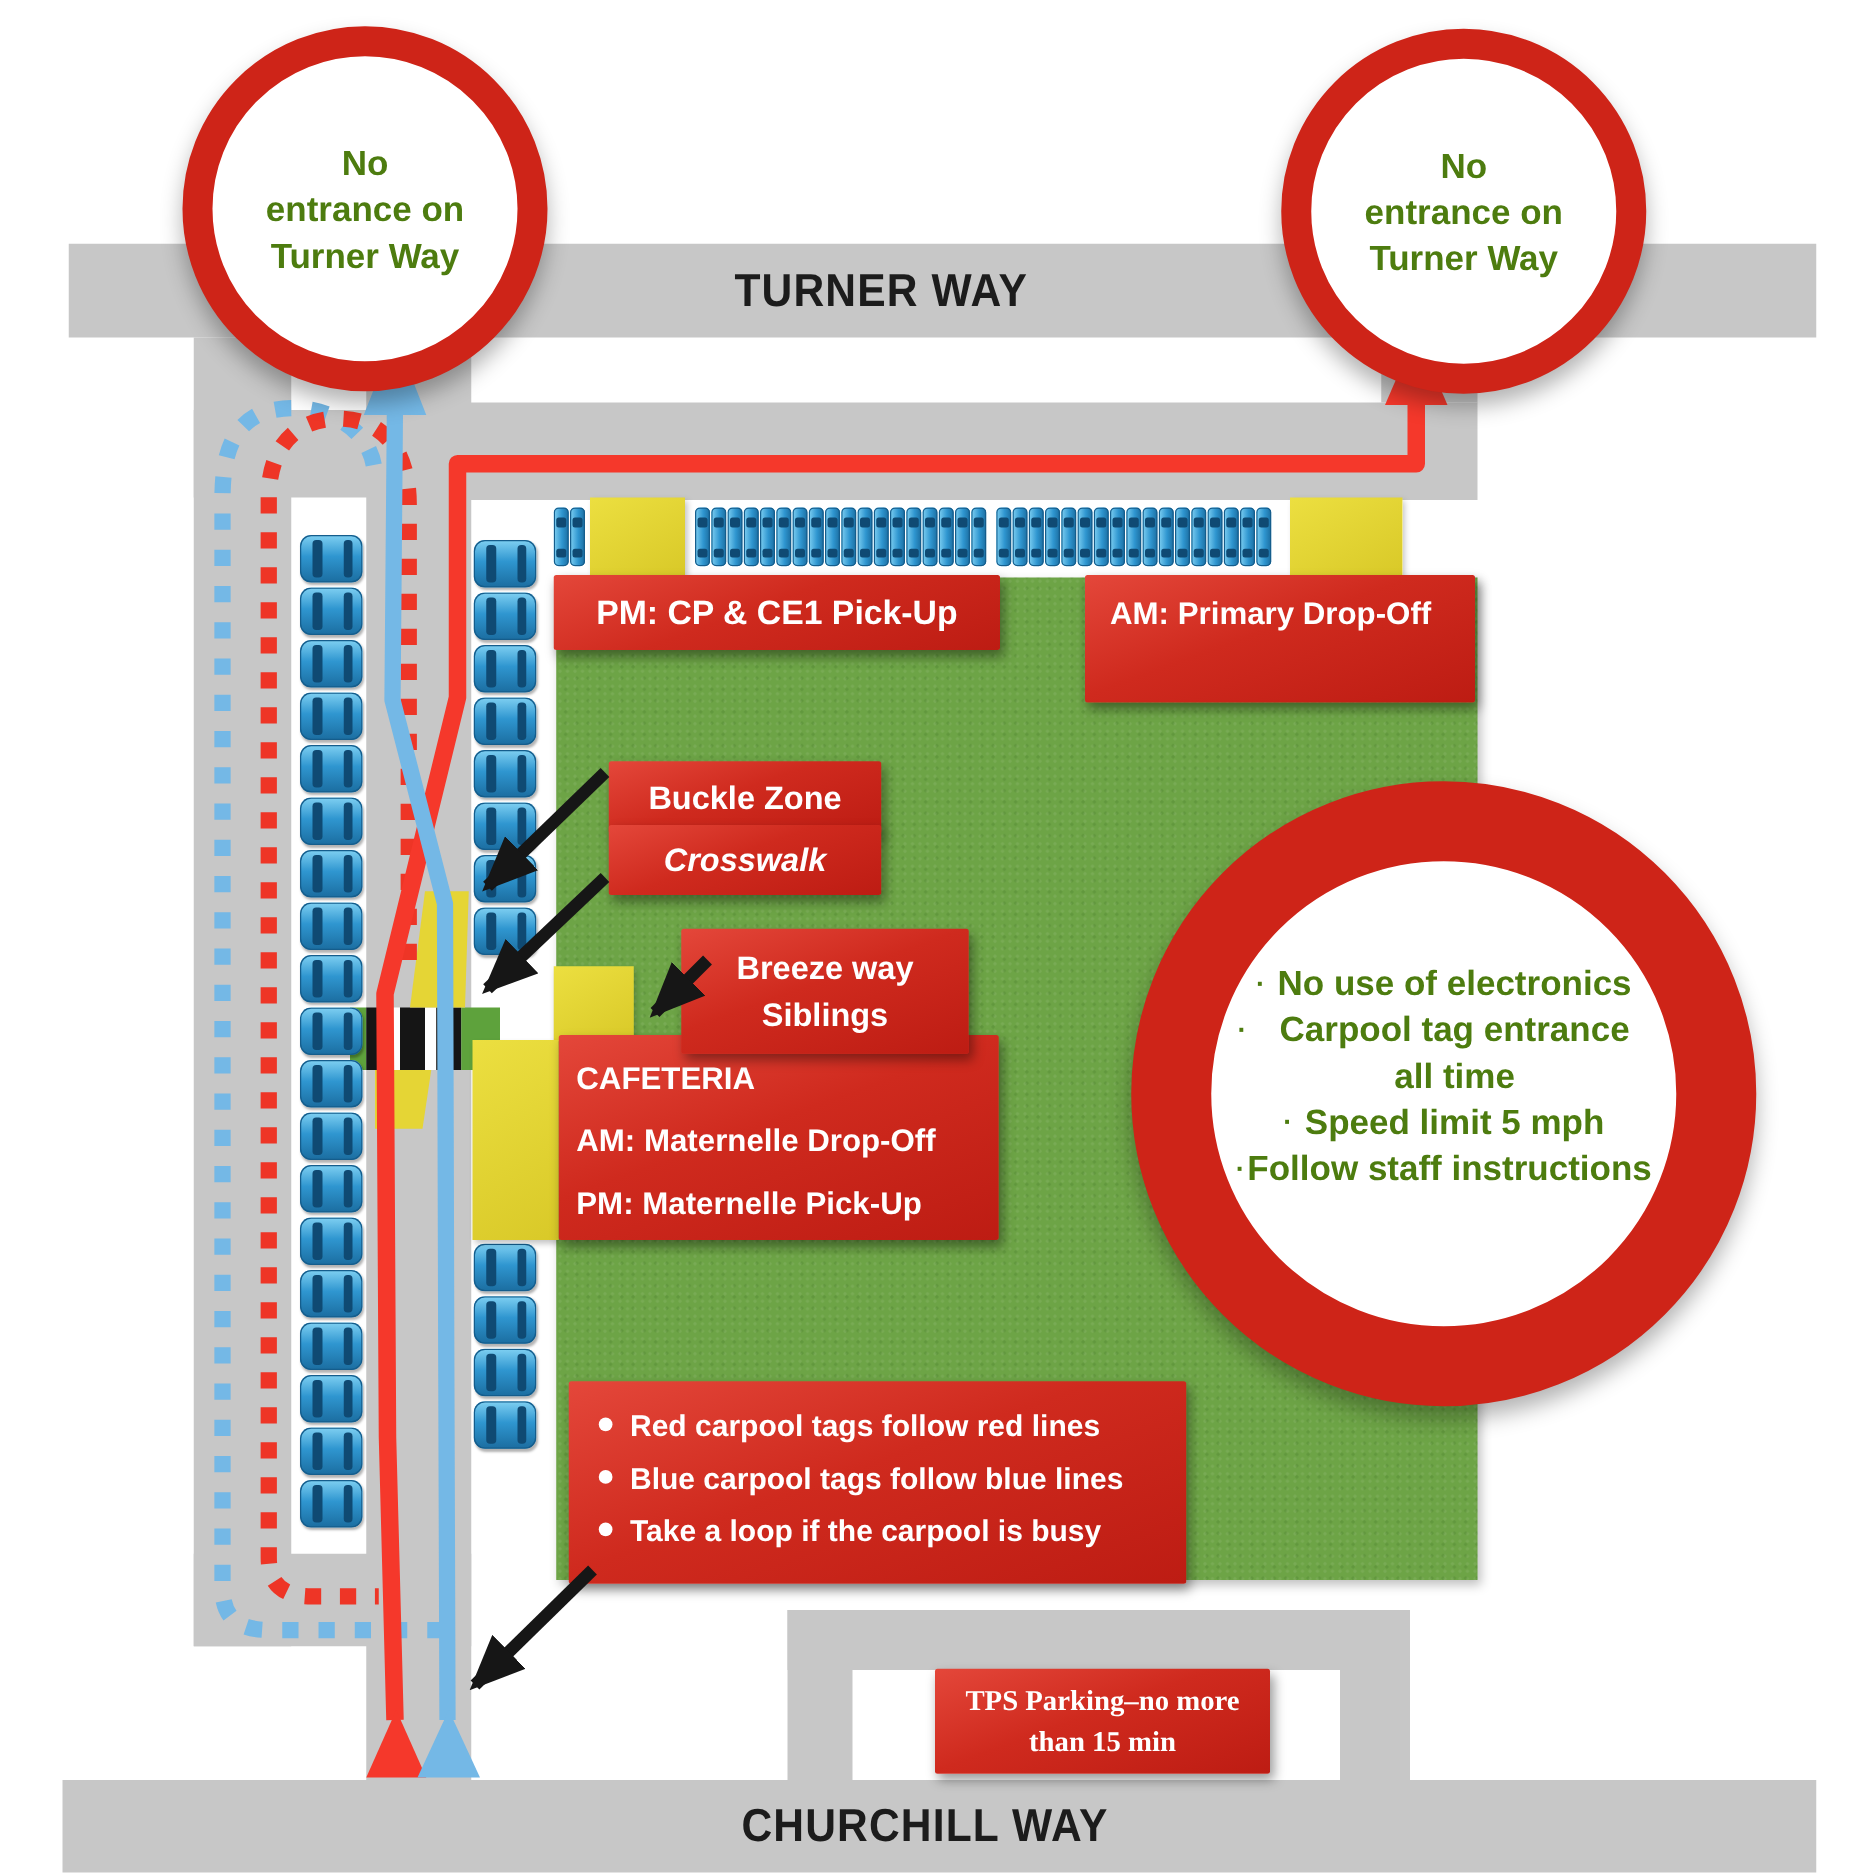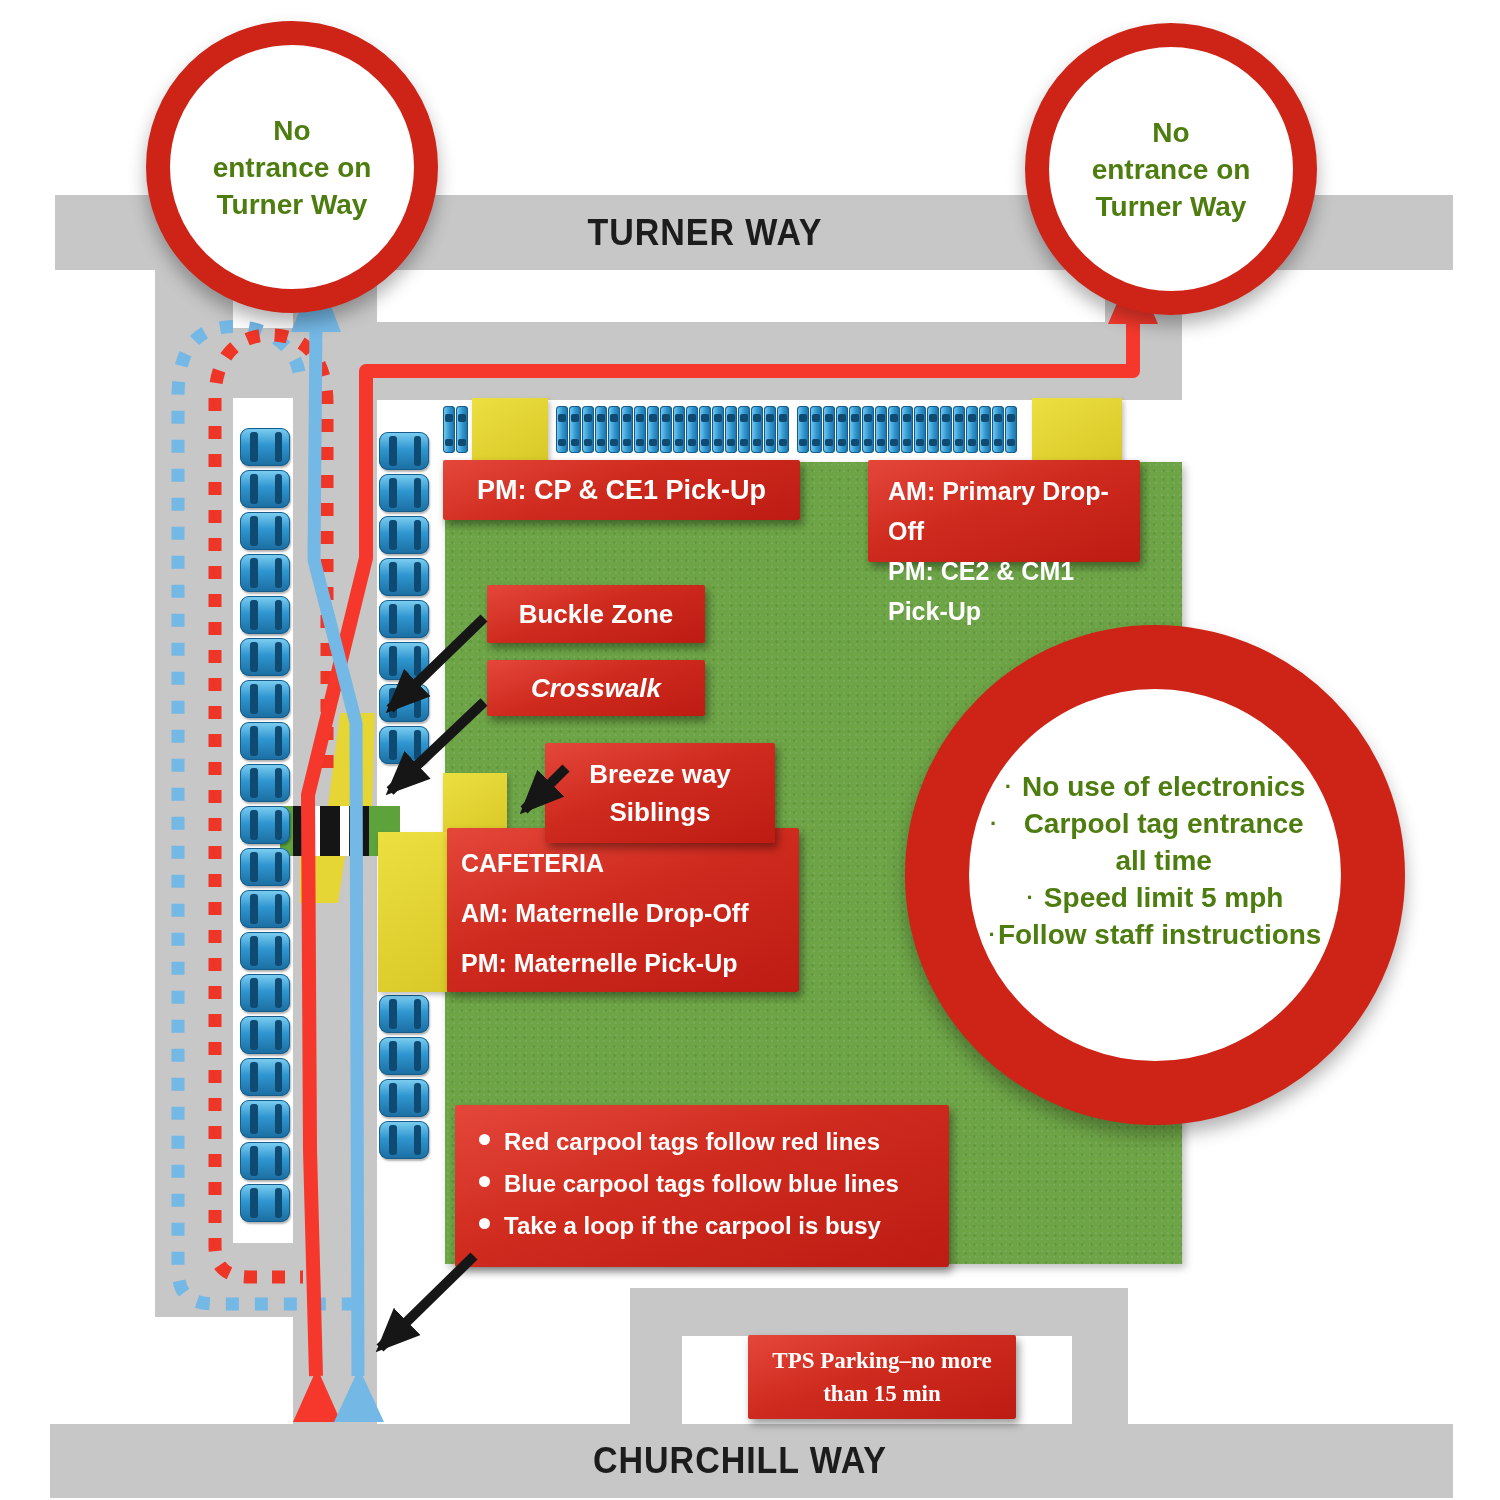--- a/index.html
+++ b/index.html
@@ -202,26 +202,25 @@
   <div class="yellow" style="left:1032px;top:398px;width:90px;height:62px;"></div>
   <div class="yellow" style="left:443px;top:773px;width:64px;height:60px;"></div>
   <div class="yellow" style="left:378px;top:832px;width:69px;height:160px;"></div>
 
   <div class="rbox" style="left:443px;top:460px;width:357px;height:60px;font-size:27px;">
     <div class="ctr">
         <span>PM: CP &amp; CE1 Pick-Up</span>
       </div>
   </div>
 
-  <div class="rbox" style="left:868px;top:460px;width:272px;height:102px;font-size:25px;line-height:40px;padding:11px 0 0 20px;box-sizing:border-box;">
+  <div class="rbox" style="left:868px;top:460px;width:312px;height:102px;font-size:25px;line-height:40px;padding:11px 0 0 20px;box-sizing:border-box;">
     <div>AM: Primary Drop-Off</div>
-    <div>PM: CE2 &amp; CM1 Pick-Up</div>
-  </div>
-
-  <div class="rbox" style="left:487px;top:585px;width:218px;height:58px;font-size:26px;">
+  </div>
+
+  <div class="rbox" style="left:487px;top:609px;width:218px;height:58px;font-size:26px;">
     <div class="ctr">
         <span>Buckle Zone</span>
       </div>
   </div>
 
   <div class="rbox" style="left:487px;top:660px;width:218px;height:56px;font-size:26px;font-style:italic;">
     <div class="ctr">
         <span>Crosswalk</span>
       </div>
   </div>

